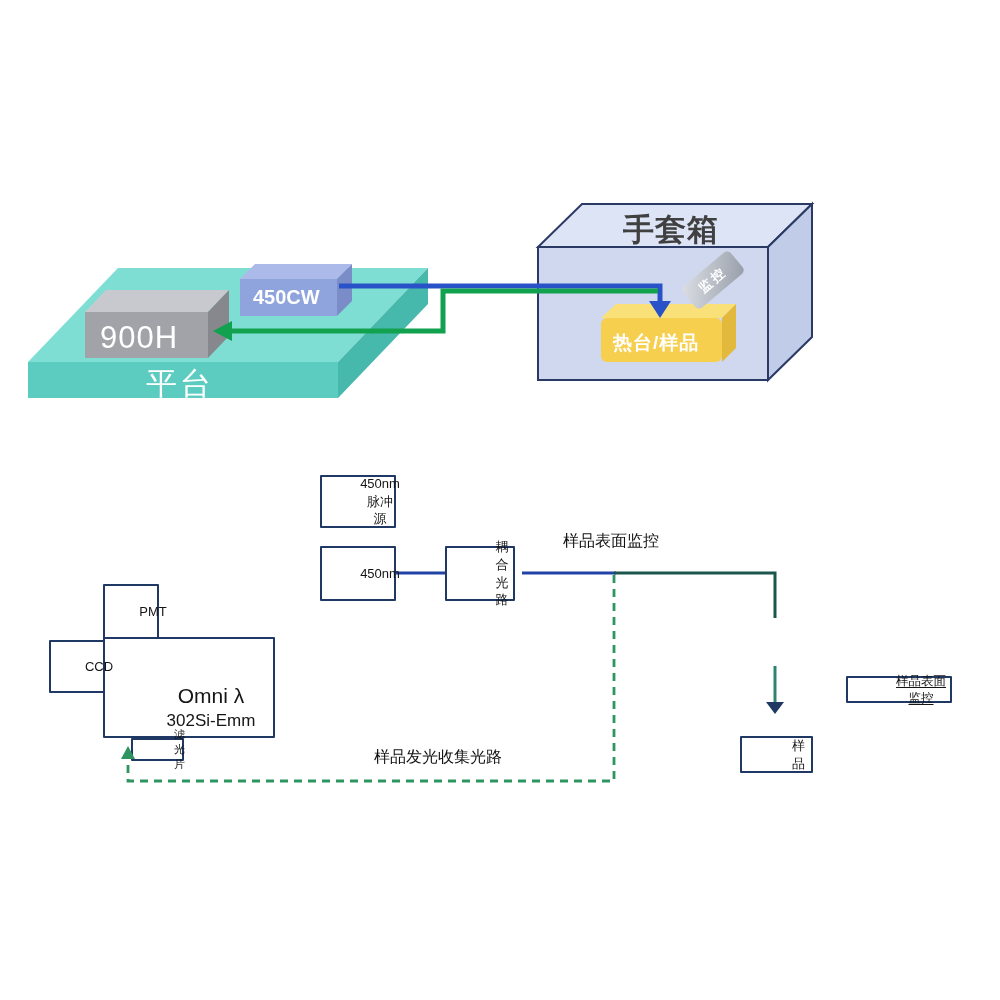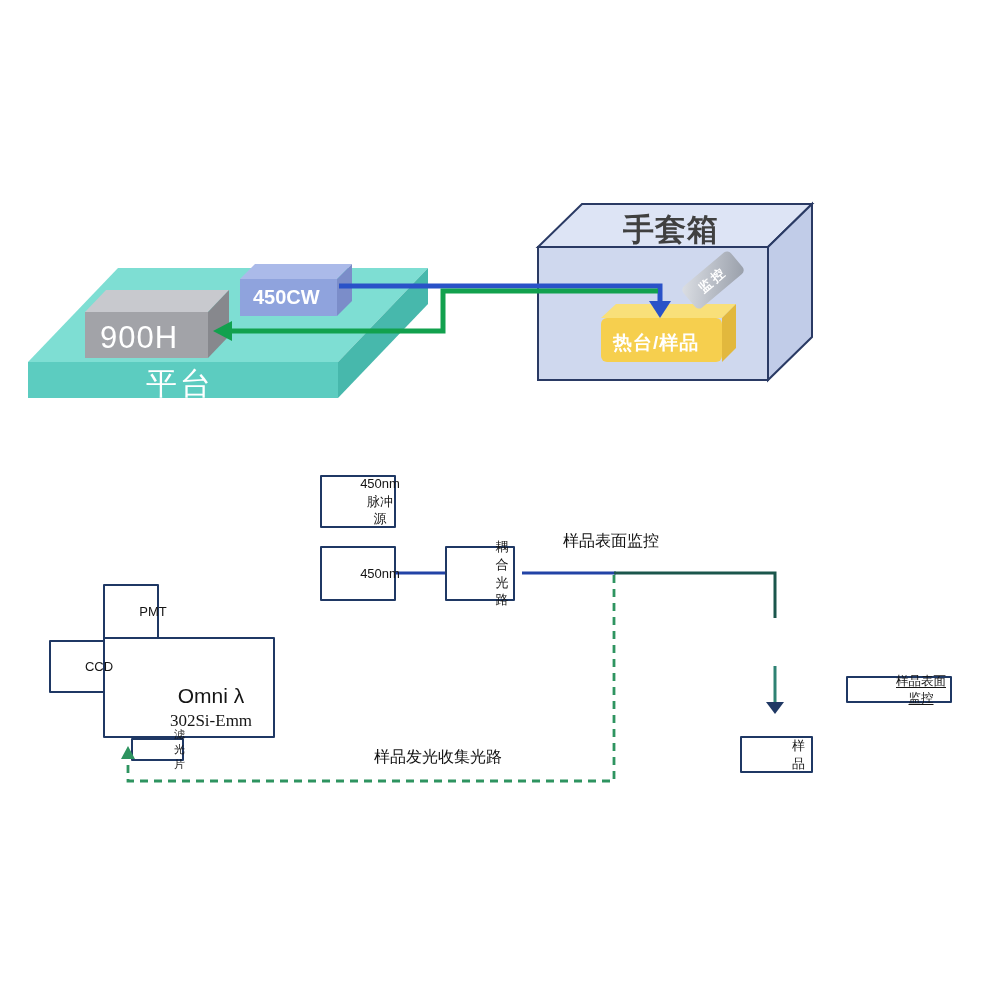--- a/index.html
+++ b/index.html
@@ -20,21 +20,21 @@
     position:absolute;left:682px;top:266px;width:62px;height:28px;border-radius:5px;
     transform:rotate(-40deg);background:linear-gradient(135deg,#dcdfe4 0%,#b6bbc4 55%,#989ea9 100%);
     display:flex;align-items:center;justify-content:center;
     color:#ffffff;font-size:13px;font-weight:bold;letter-spacing:3px;
   }
   .up-arrow{
     position:absolute;left:121px;top:746px;width:0;height:0;
     border-left:7px solid transparent;border-right:7px solid transparent;
     border-bottom:13px solid #2e9460;z-index:5;
   }
-  .serifline{font-family:Liberation Serif, serif;}
+  .serifline{font-family:Liberation Sans, sans-serif;}
 </style>
 </head>
 <body>
 
 <div class="canvas">
 
   <svg width="1000" height="1000" viewBox="0 0 1000 1000">
 
     <polygon points="118,268 428,268 338,362 28,362" fill="#7eded3"></polygon>
     <polygon points="28,362 338,362 338,398 28,398" fill="#5cccc0"></polygon>

